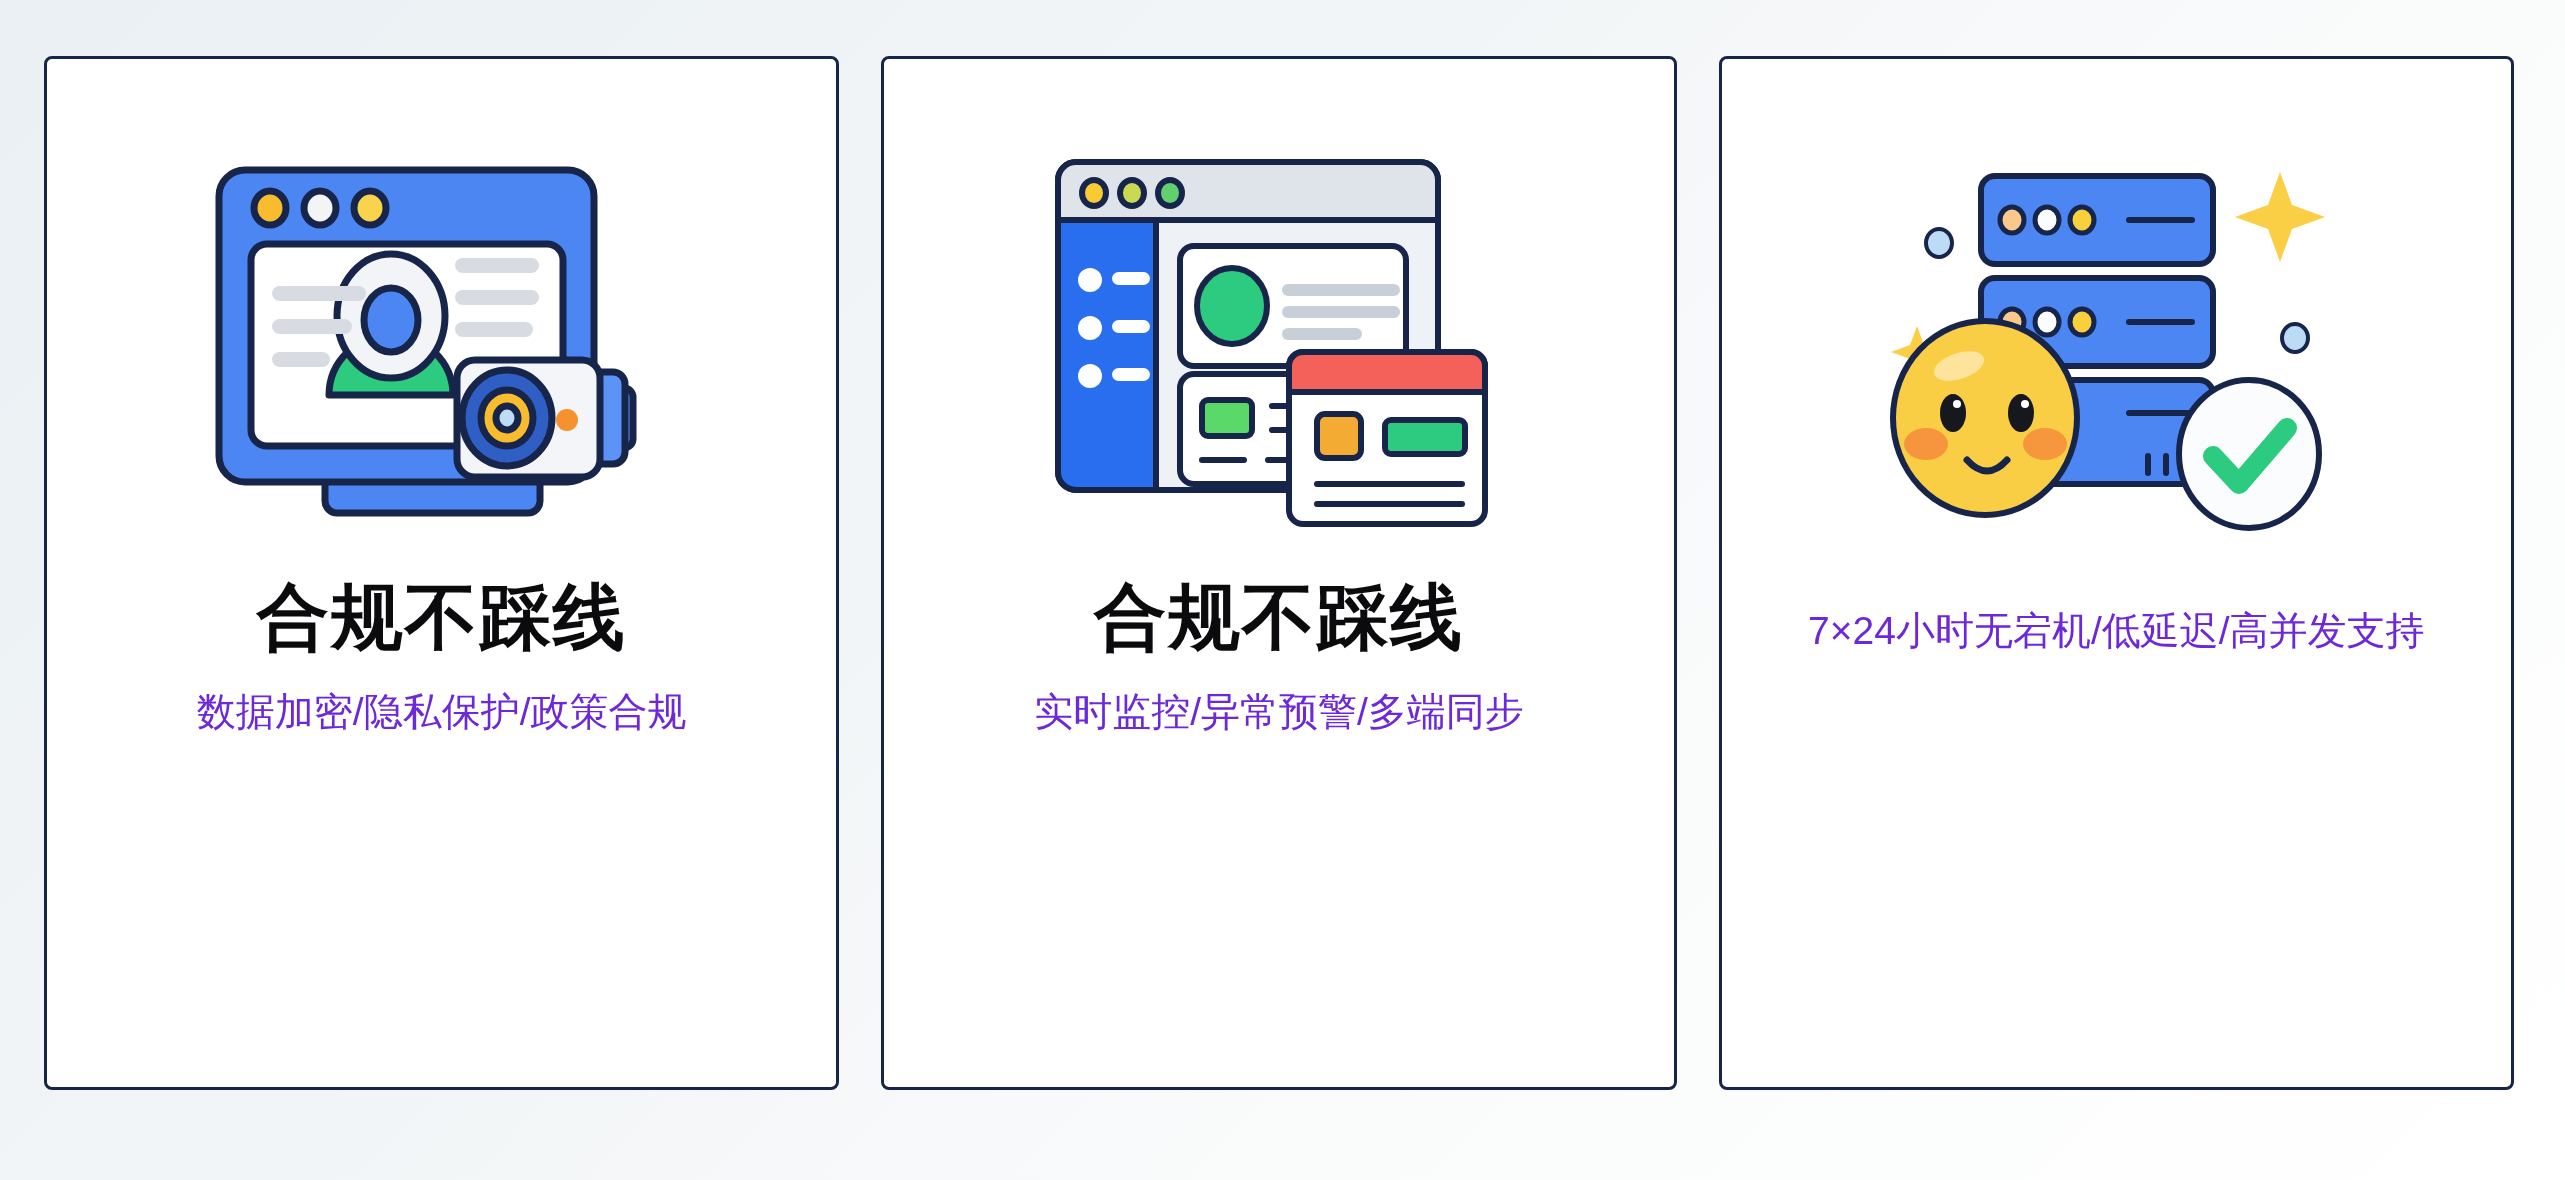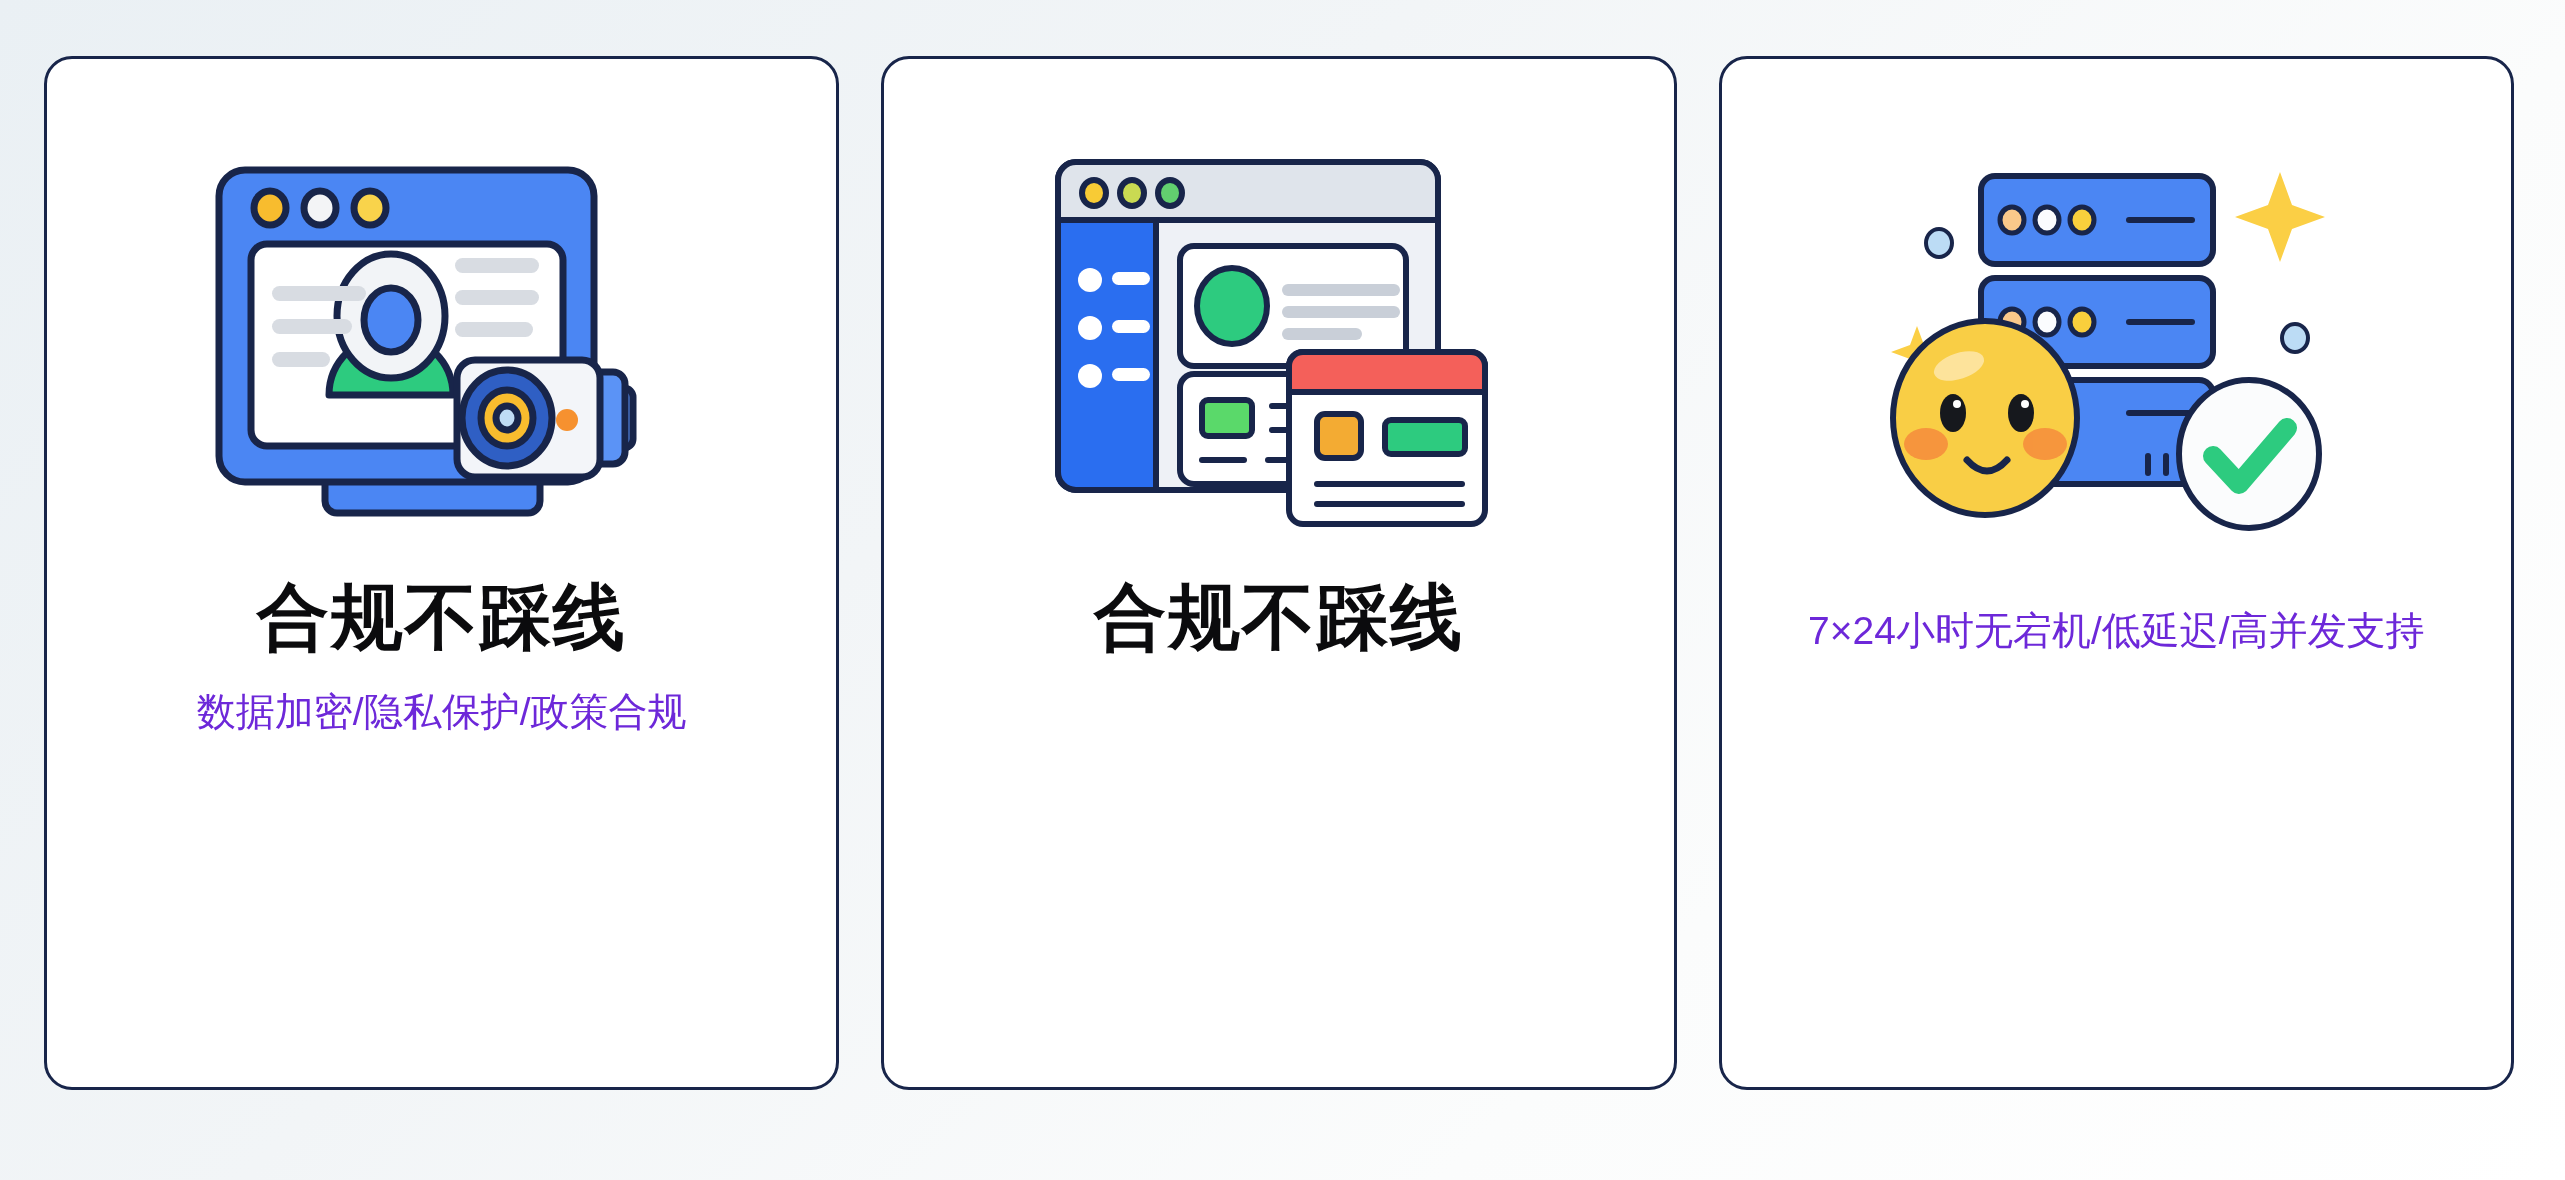--- a/index.html
+++ b/index.html
@@ -24,21 +24,21 @@
     flex-direction: row;
     justify-content: space-between;
     align-items: stretch;
     gap: 42px;
   }
 
   .feature-card {
     flex: 1 1 0;
     background: #ffffff;
     border: 3px solid #18254a;
-    border-radius: 28px;
+    border-radius: 8px;
     display: flex;
     flex-direction: column;
     align-items: center;
     box-sizing: border-box;
     padding: 54px 26px 46px 26px;
     position: relative;
   }
 
   .illustration {
     height: 400px;
@@ -182,20 +182,21 @@
           <rect x="341" y="272" width="80" height="34" rx="6" fill="#2dcb7f"></rect>
         </g>
         <g stroke="#18254a" stroke-width="6" stroke-linecap="round">
           <line x1="273" y1="336" x2="418" y2="336"></line>
           <line x1="273" y1="356" x2="418" y2="356"></line>
         </g>
       </svg>
     </div>
     <div class="card-text">
       <div class="card-title">合规不踩线</div>
+      <div class="card-subtitle nowrap">实时监控/异常预警/多端同步</div>
     </div>
   </div>
 
   <div class="feature-card">
     <div class="illustration">
       <svg width="470" height="390" viewBox="0 0 470 390" fill="none">
 
         <g>
           <path d="M399 24 l12 33 l33 12 l-33 12 l-12 33 l-12 -33 l-33 -12 l33 -12 z" fill="#fbcf45"></path>
         </g>

